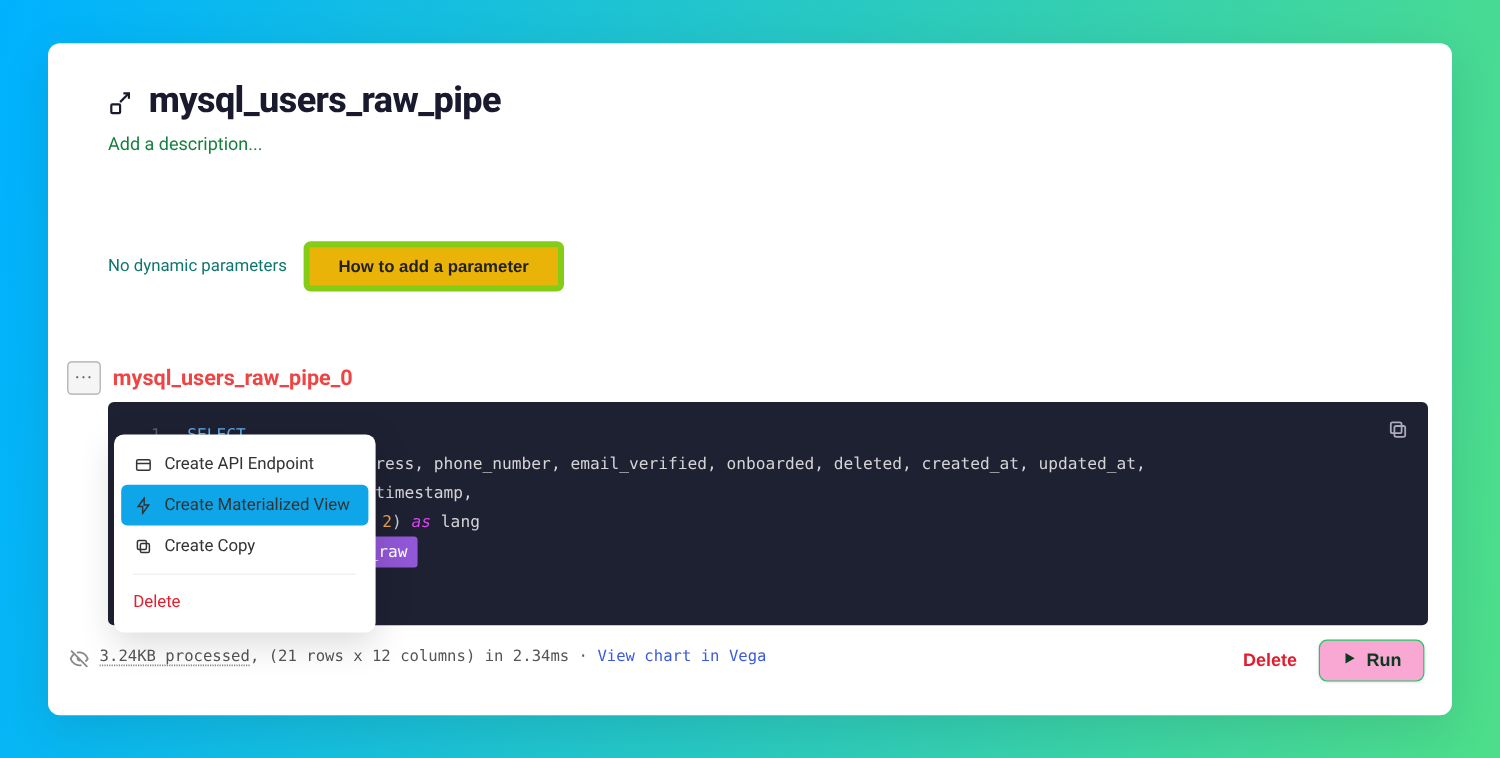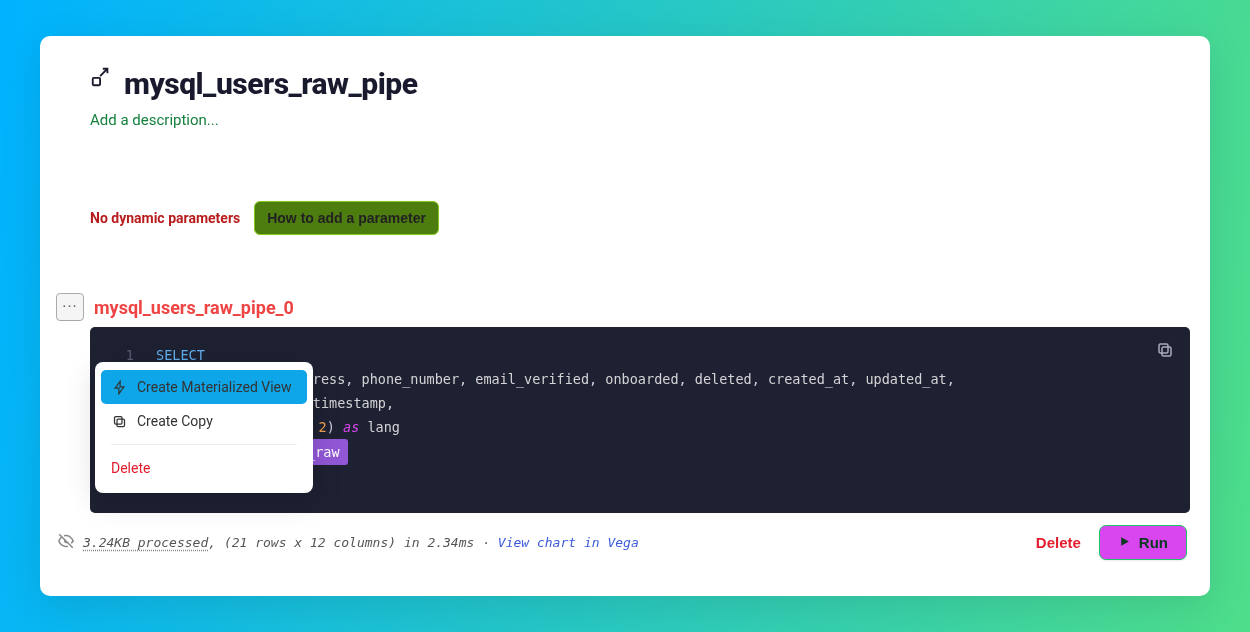--- a/index.html
+++ b/index.html
@@ -20,21 +20,21 @@
       width: 1170px;
       height: 560px;
       background: #fff;
       border-radius: 10px;
       box-shadow: 0 10px 40px rgba(0,0,0,0.1);
       padding: 30px 50px 20px 50px;
       position: relative;
     }
     .title-row {
       display: flex;
-      align-items: flex-start;
+      align-items: flex-end;
       gap: 12px;
       margin-bottom: 10px;
     }
     .title {
       font-size: 30px;
       font-weight: 800;
       color: #1a1a2e;
       letter-spacing: -0.5px;
     }
     .desc {
@@ -42,29 +42,28 @@
       font-size: 15px;
       margin-bottom: 72px;
     }
     .params-row {
       display: flex;
       align-items: center;
       gap: 14px;
       margin-bottom: 58px;
     }
     .no-params {
-      color: #b91c1c;
+      color: #0f766e;
       font-size: 14px;
-      font-weight: bold;
     }
     .how-to-btn {
-      border: 1px solid #84cc16;
+      border: 5px solid #84cc16;
       border-radius: 6px;
-      background: #4d7c0f;
-      padding: 8px 12px;
+      background: #eab308;
+      padding: 8px 24px;
       font-size: 14px;
       font-weight: 600;
       color: #222;
       cursor: pointer;
     }
     .node-row {
       display: flex;
       align-items: center;
       gap: 10px;
       margin-left: -34px;
@@ -196,26 +195,25 @@
     .footer {
       display: flex;
       align-items: center;
       justify-content: space-between;
       margin-left: -33px;
       margin-right: 0px;
       width: 1130px;
     }
     .footer-left {
       display: flex;
-      align-items: center;
+      align-items: flex-start;
       gap: 8px;
       font-family: "SF Mono", Monaco, Consolas, monospace;
       font-size: 13px;
       color: #555;
-      font-style: italic;
     }
     .footer-left .underline {
       text-decoration: underline dotted #888;
       text-underline-offset: 3px;
     }
     .footer-left .link {
       color: #3b5bdb;
       cursor: pointer;
     }
     .footer-right {
@@ -225,21 +223,21 @@
     }
     .delete-btn {
       color: #E11D2E;
       font-weight: 700;
       font-size: 15px;
       cursor: pointer;
       background: none;
       border: none;
     }
     .run-btn {
-      background: #d946ef;
+      background: #f9a8d4;
       border: 1px solid #1dc864;
       color: #0a3a1f;
       font-weight: 700;
       font-size: 15px;
       padding: 8px 18px;
       border-radius: 7px;
       display: flex;
       align-items: center;
       gap: 8px;
       cursor: pointer;
@@ -271,20 +269,29 @@
   </div>
 
   <div class="node-row">
     <div class="more-btn">
       <span>···</span>
     </div>
     <span class="node-title">mysql_users_raw_pipe_0</span>
   </div>
 
   <div class="menu">
+    <div class="menu-item">
+      <span class="menu-icon">
+        <svg width="15" height="15" viewBox="0 0 24 24" fill="none" stroke="#333" stroke-width="2">
+          <rect x="3" y="5" width="18" height="14" rx="2"></rect>
+            <line x1="3" y1="10" x2="21" y2="10"></line>
+        </svg>
+      </span>
+      <span>Create API Endpoint</span>
+    </div>
     <div class="menu-item hovered">
       <span class="menu-icon">
         <svg width="15" height="15" viewBox="0 0 24 24" fill="none" stroke="#333" stroke-width="2">
           <path d="M13 2 L5 13 L11 13 L11 22 L19 11 L13 11 Z"></path>
         </svg>
       </span>
       <span>Create Materialized View</span>
     </div>
     <div class="menu-item">
       <span class="menu-icon">

